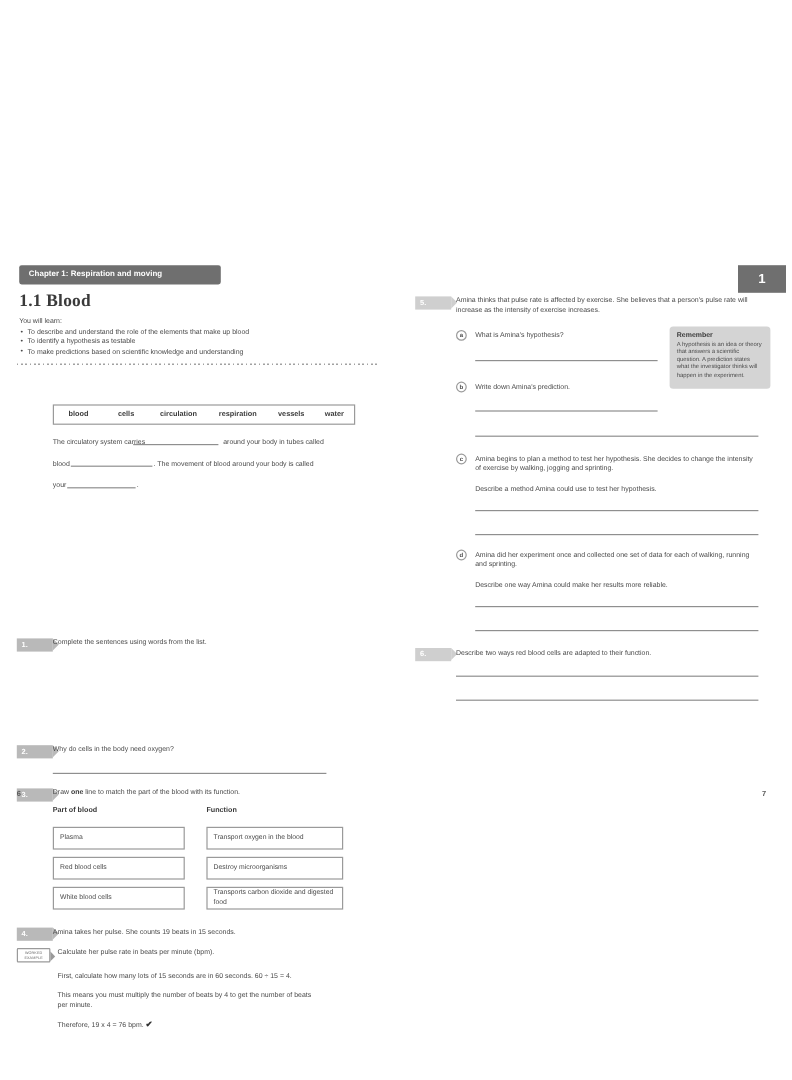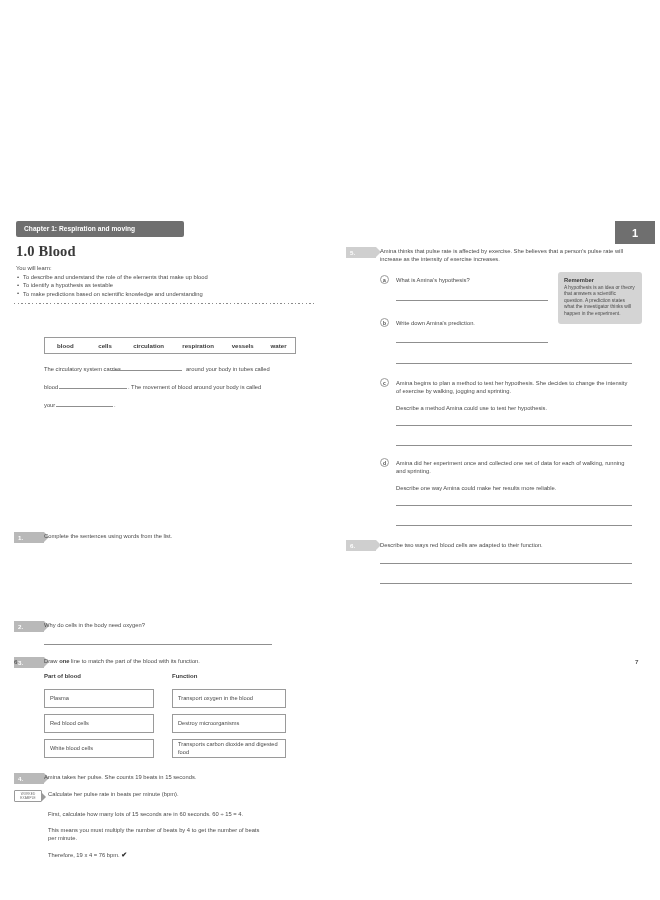--- a/index.html
+++ b/index.html
@@ -161,21 +161,21 @@
 <body>
 
 <div class="spread">
 
   <div class="page-left">
 
     <div class="chapter-bar">
       <span>Chapter 1: Respiration and moving</span>
     </div>
 
-    <div class="unit-title">1.0 Blood</div>
+    <div class="unit-title">1.1 Blood</div>
 
     <div class="learn-head">You will learn:</div>
     <ul class="learn-list">
       <li>To describe and understand the role of the elements that make up blood</li>
       <li>To identify a hypothesis as testable</li>
       <li>To make predictions based on scientific knowledge and understanding</li>
     </ul>
 
     <div class="dot-rule"></div>
 

